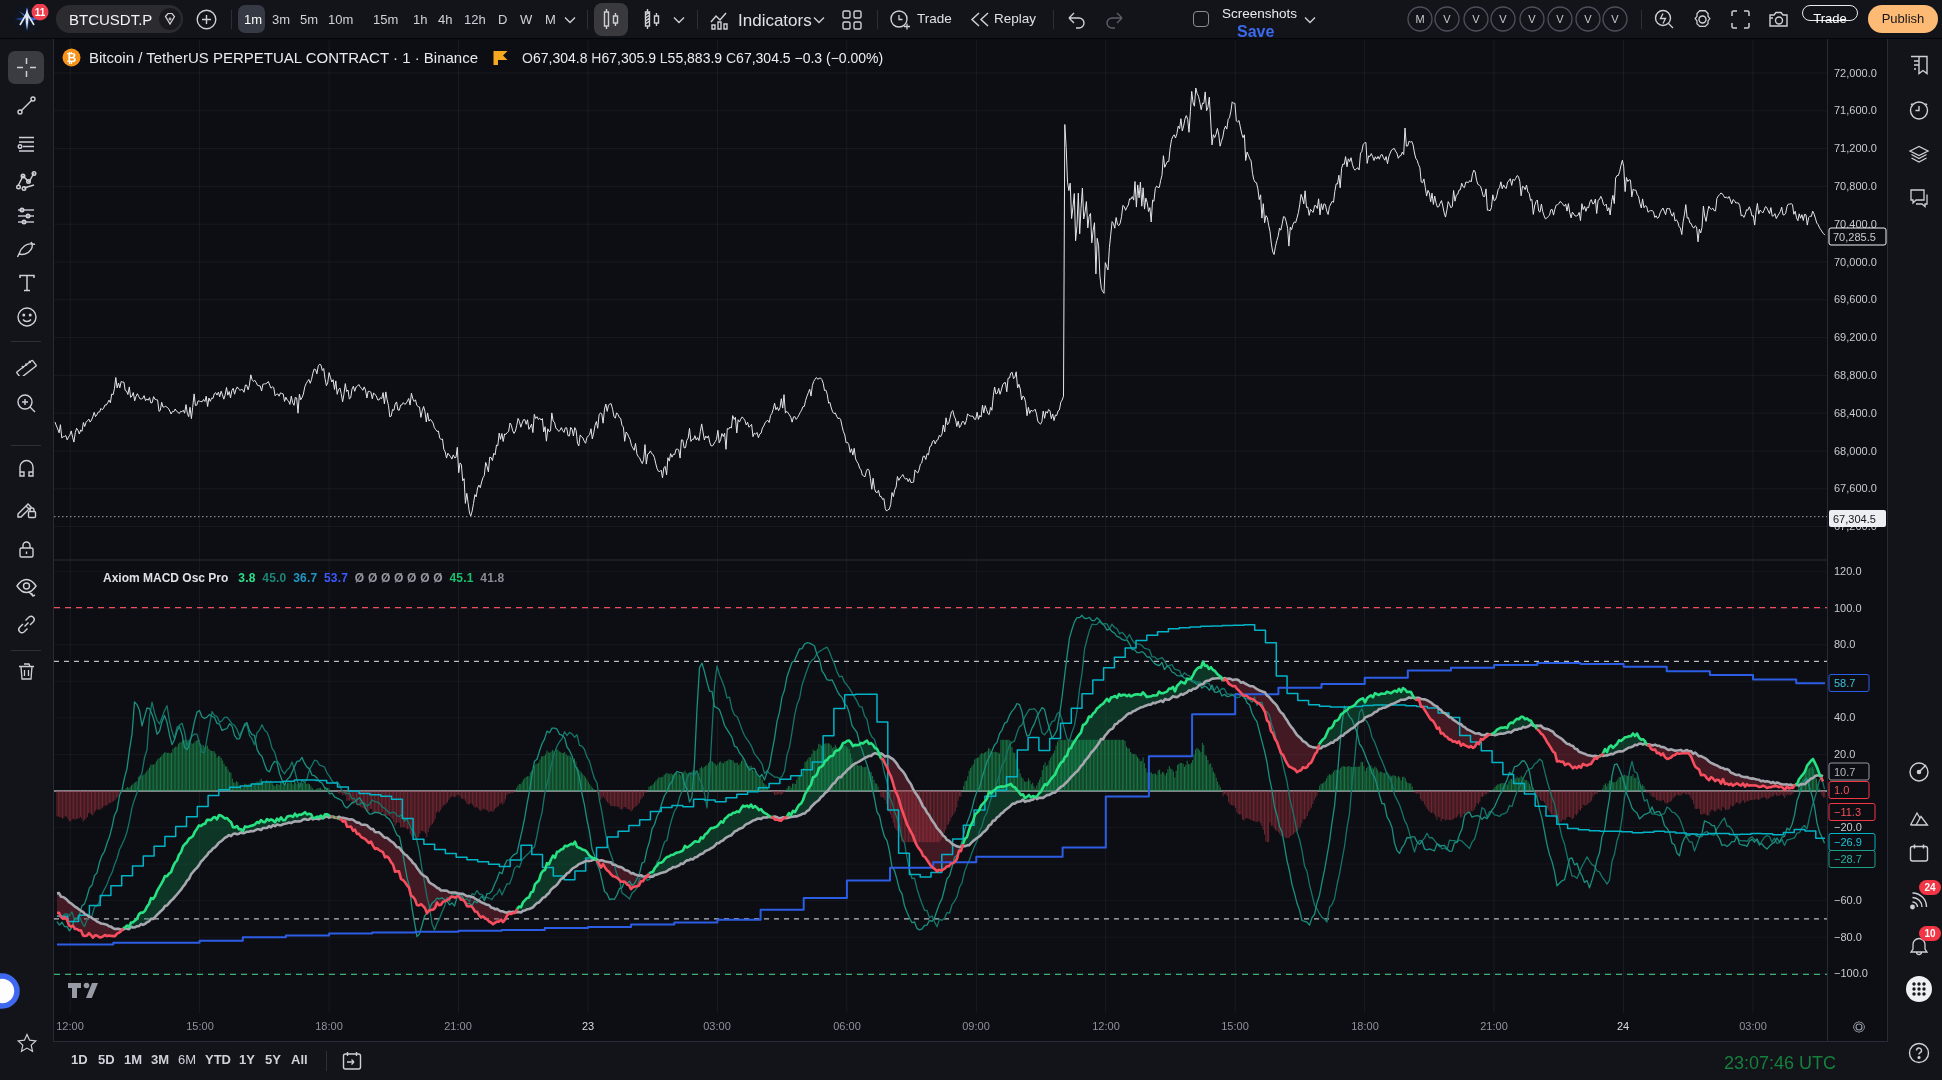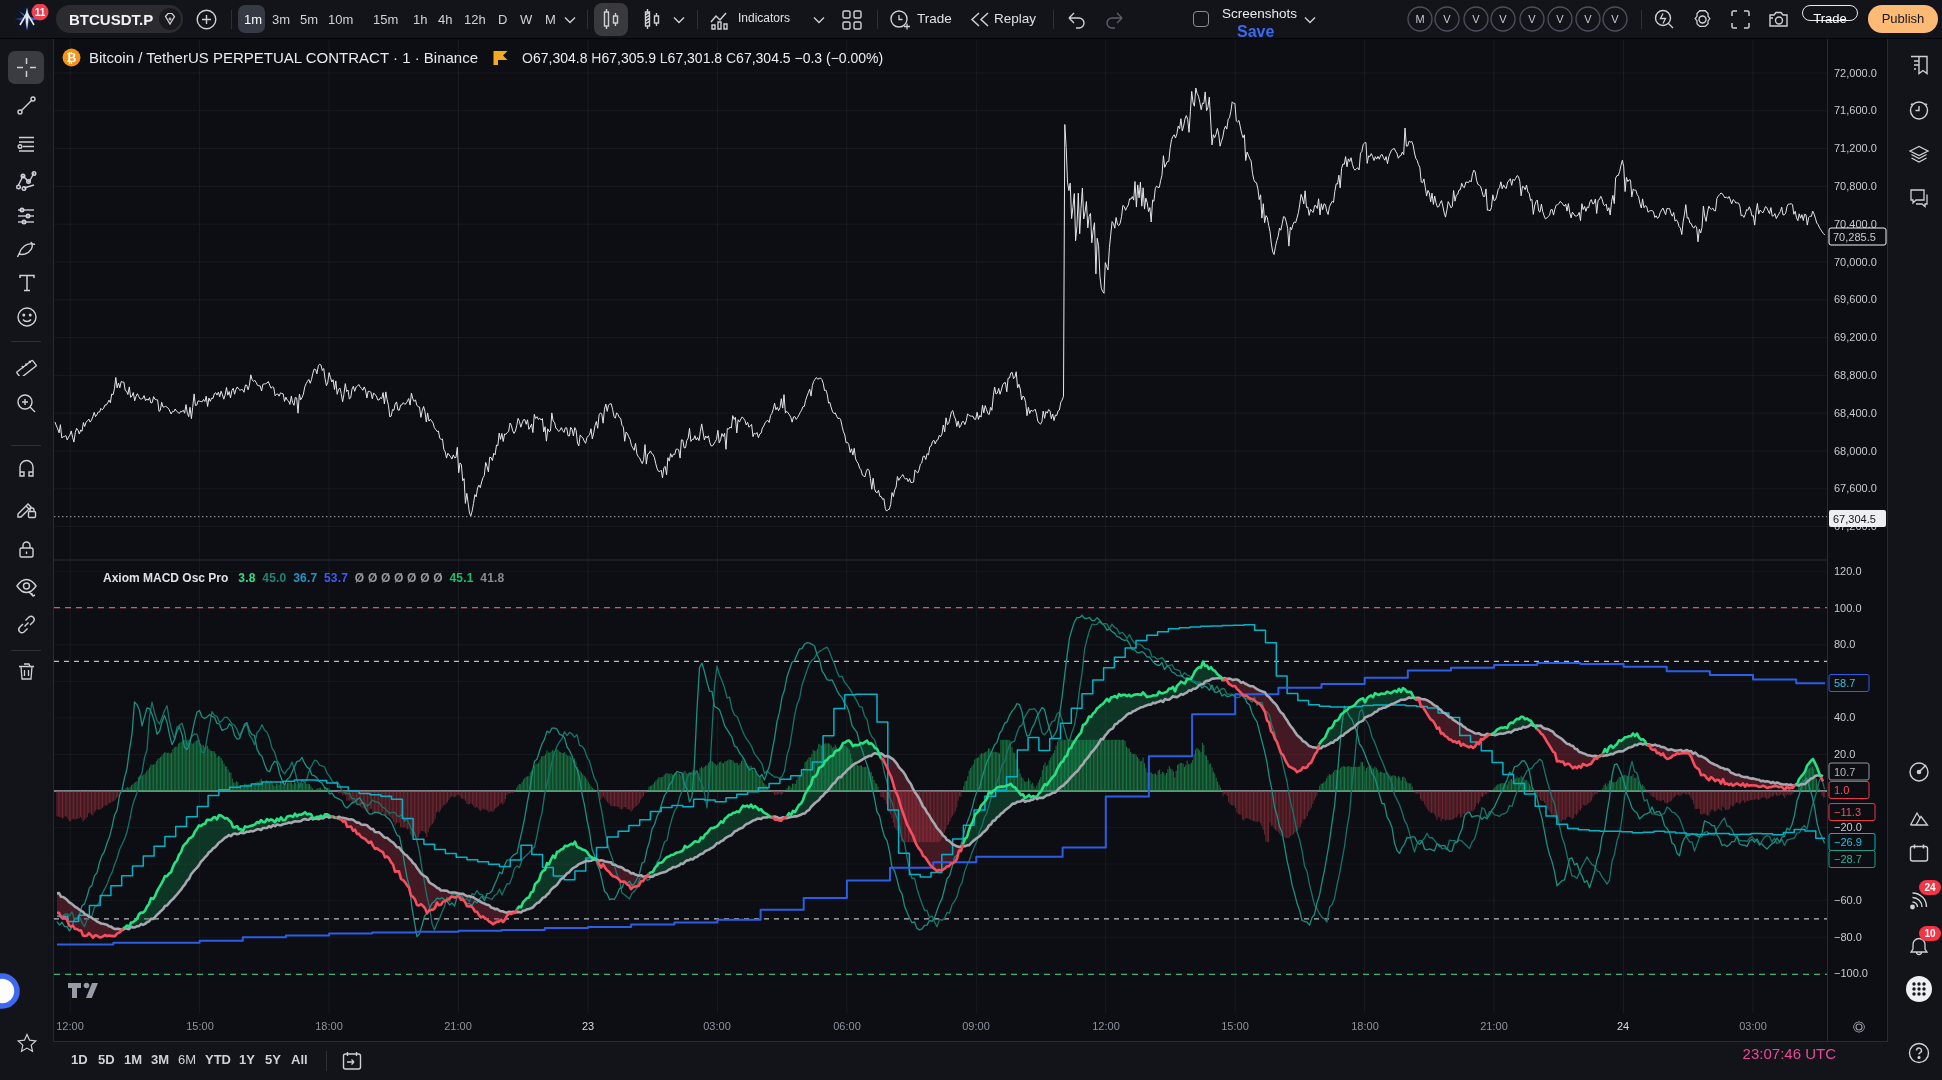--- a/index.html
+++ b/index.html
@@ -201,21 +201,21 @@
       <path d="M27 15 L17.2 12.8 L18.6 15 L17.2 17.2 Z"></path>
       <path d="M7 7 L13.6 13.6 L11.8 13.9 L13.9 11.8 Z" fill="#4d8aec"></path>
     </g>
     <path d="M15 4 L16.8 13 L15 26 L13.2 13 Z" fill="#dfe6f2"></path>
     <path d="M8 21 L15 9 L22 21" stroke="#dfe6f2" stroke-width="1.6" fill="none"></path>
     <circle cx="28" cy="8" r="8.5" fill="#ef3e4d"></circle>
     <text x="28" y="11.5" text-anchor="middle" font-size="10" font-weight="bold" fill="#fff">11</text>
   </svg>
 
   <div class="abs" style="left:56px;top:5px;width:127px;height:28px;border-radius:14px;background:#2b2b30;"></div>
-  <div class="abs" style="left:69px;top:11px;font-size:15px;font-weight:bold;color:#f2f3f5;z-index:2">BTCUSDT.P</div>
+  <div class="abs" style="left:69px;top:11px;font-size:15px;font-weight:normal;color:#f2f3f5;z-index:2">BTCUSDT.P</div>
   <svg class="abs" style="left:158px;top:7px;z-index:2" width="24" height="24" viewBox="0 0 24 24">
     <circle cx="12" cy="12" r="11" fill="#1a1a1e"></circle>
     <path d="M7.5 9.5 L10 6.5 H14 L16.5 9.5 L12 17 Z M12 10.5 v3 M10.5 12 h3" stroke="#d6d8dd" stroke-width="1.2" fill="none"></path>
   </svg>
   <svg class="ic abs" style="left:196px;top:9px" width="21" height="21" viewBox="0 0 21 21">
     <circle cx="10.5" cy="10.5" r="9.3"></circle>
         <path d="M10.5 6 v9 M6 10.5 h9"></path>
   </svg>
   <div class="sep" style="left:231px"></div>
 
@@ -245,21 +245,21 @@
   </svg>
   <svg class="ic abs" style="left:672px;top:15px" width="14" height="10" viewBox="0 0 14 10">
         <path d="M2 2.5 L7 7.5 L12 2.5"></path>
       </svg>
   <div class="sep" style="left:697px"></div>
 
   <svg class="ic abs" style="left:709px;top:9px" width="22" height="22" viewBox="0 0 22 22">
     <path d="M2 13 l5 -6 l4 4 l6 -7" stroke-width="1.5"></path>
     <path d="M3 20 v-4 h3 v4 z M9 20 v-7 h3 v7 z M15 20 v-5 h3 v5 z"></path>
   </svg>
-  <div class="abs" style="left:738px;top:11px;font-size:12px;color:#dfe1e6">Indicators</div>
+  <div class="abs" style="left:738px;top:11px;font-size:17px;color:#dfe1e6">Indicators</div>
   <svg class="ic abs" style="left:812px;top:15px" width="14" height="10" viewBox="0 0 14 10">
         <path d="M2 2.5 L7 7.5 L12 2.5"></path>
       </svg>
 
   <svg class="ic abs" style="left:841px;top:9px" width="22" height="22" viewBox="0 0 22 22">
     <rect x="2" y="2" width="7" height="7" rx="1.5"></rect>
         <rect x="13" y="2" width="7" height="7" rx="1.5"></rect>
     <rect x="2" y="13" width="7" height="7" rx="1.5"></rect>
         <rect x="13" y="13" width="7" height="7" rx="1.5"></rect>
   </svg>
@@ -504,33 +504,33 @@
   <div class="abs tf" style="left:125px;top:10px;font-weight:normal">6M</div>
   <div class="abs tf" style="left:152px;top:10px;font-weight:bold">YTD</div>
   <div class="abs tf" style="left:186px;top:10px;font-weight:bold">1Y</div>
   <div class="abs tf" style="left:212px;top:10px;font-weight:bold">5Y</div>
   <div class="abs tf" style="left:238px;top:10px;font-weight:bold">All</div>
   <div class="abs" style="left:273px;top:9px;width:1px;height:20px;background:#2b2f38"></div>
   <svg class="ic abs" style="left:288px;top:8px" width="22" height="22" viewBox="0 0 22 22">
     <rect x="2.5" y="4" width="17" height="15" rx="2"></rect>
         <path d="M6.5 2 v4 M15.5 2 v4 M6 12 h7 M13 12 l-2.5 -2.5 M13 12 l-2.5 2.5" stroke-width="1.3"></path>
   </svg>
-  <div class="abs" style="right:52px;top:3px;font-size:15px;color:#ec4899">23:07:46 UTC</div>
+  <div class="abs" style="right:52px;top:11px;font-size:18px;color:#15803d">23:07:46 UTC</div>
 </div>
 
 <div class="legend1">
   <svg width="19" height="19" viewBox="0 0 19 19">
     <circle cx="9.5" cy="9.5" r="9" fill="#f7931a"></circle>
     <text x="9.5" y="13.8" text-anchor="middle" font-size="12" font-weight="bold" fill="#fff">₿</text>
   </svg>
   <span>Bitcoin / TetherUS PERPETUAL CONTRACT · 1 · Binance</span>
   <svg width="17" height="16" viewBox="0 0 17 16" style="margin-left:6px">
     <path d="M1.5 1 L15.5 1 L11 5.5 L15.5 10 L6 10 L6 15 L1.5 15 Z" fill="#f6a821"></path>
   </svg>
-  <span style="margin-left:5px;font-size:14px;color:#dcdee3">O<span style="color:#eceef2">67,304.8</span>&nbsp;H<span style="color:#eceef2">67,305.9</span>&nbsp;L<span style="color:#eceef2">67,301.8</span>&nbsp;C<span style="color:#eceef2">67,304.5</span>&nbsp;<span style="color:#eceef2">−0.3 (−0.00%)</span></span>
+  <span style="margin-left:5px;font-size:14px;color:#dcdee3">O<span style="color:#eceef2">67,304.8</span>&nbsp;H<span style="color:#eceef2">67,305.9</span>&nbsp;L<span style="color:#eceef2">55,883.9</span>&nbsp;C<span style="color:#eceef2">67,304.5</span>&nbsp;<span style="color:#eceef2">−0.3 (−0.00%)</span></span>
 </div>
 <div class="legend2">
   Axiom MACD Osc Pro&nbsp;&nbsp;
   <span class="vals" style="color:#2ce08a">3.8</span>&nbsp;
   <span class="vals" style="color:#1d8577">45.0</span>&nbsp;
   <span class="vals" style="color:#2196c4">36.7</span>&nbsp;
   <span class="vals" style="color:#3d5afe">53.7</span>&nbsp;
   <span class="vals" style="color:#9598a1">Ø Ø Ø Ø Ø Ø Ø</span>&nbsp;
   <span class="vals" style="color:#19c06b">45.1</span>&nbsp;
   <span class="vals" style="color:#868b94">41.8</span>

